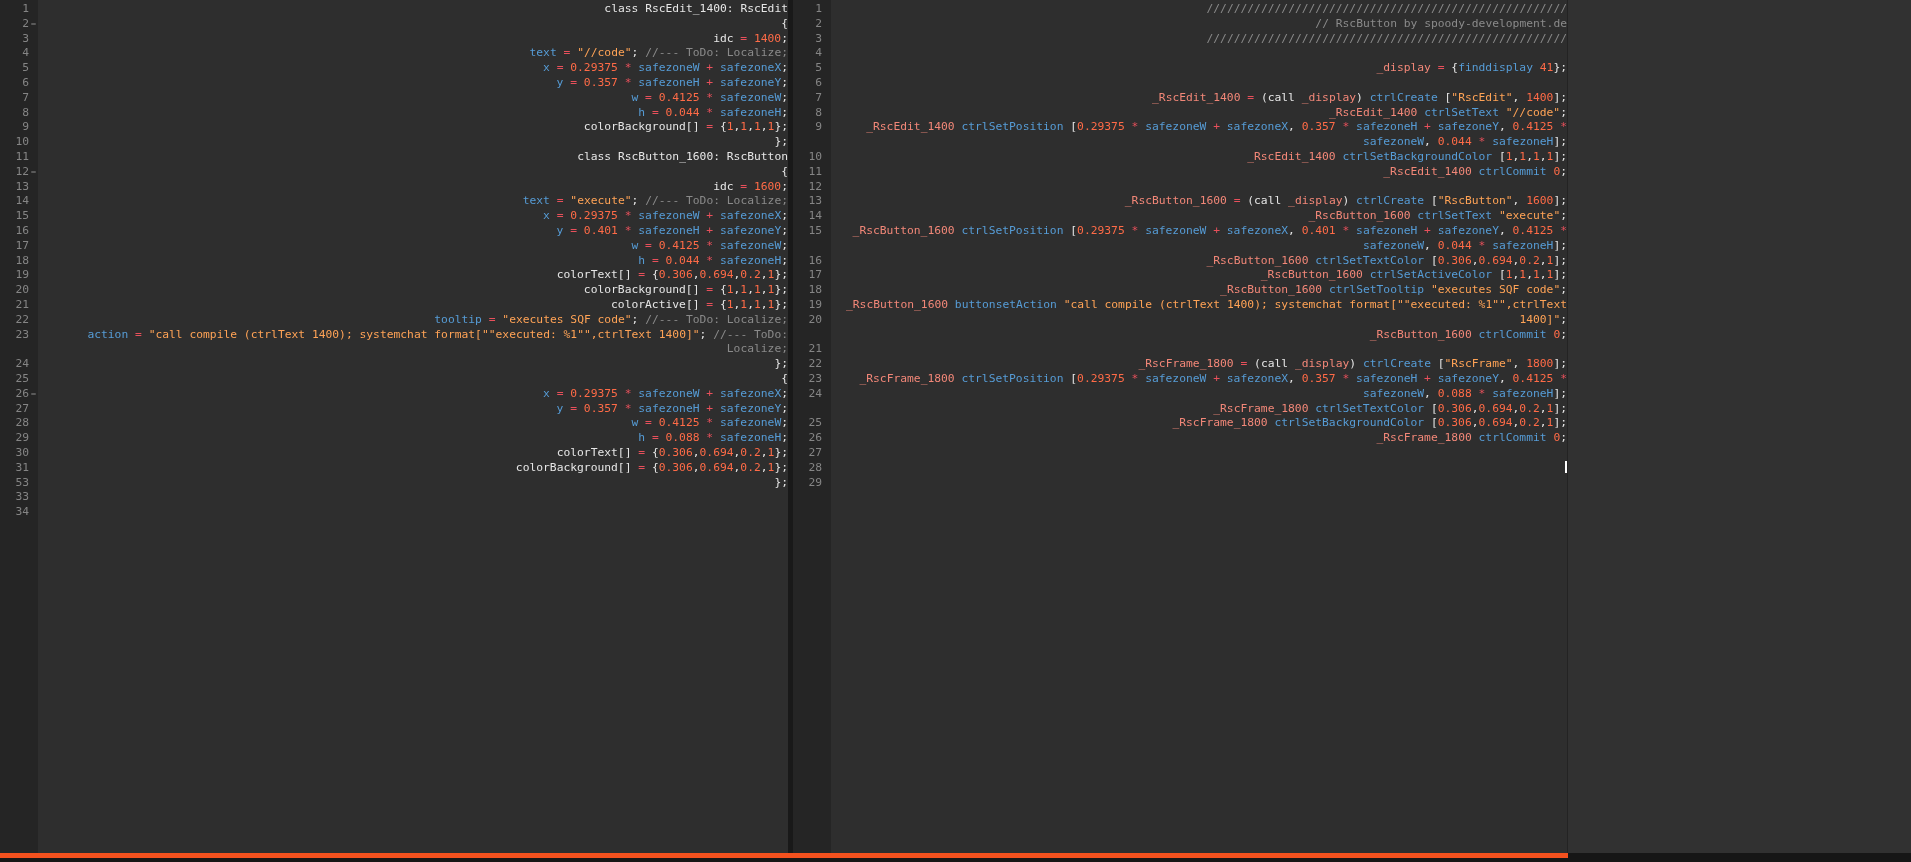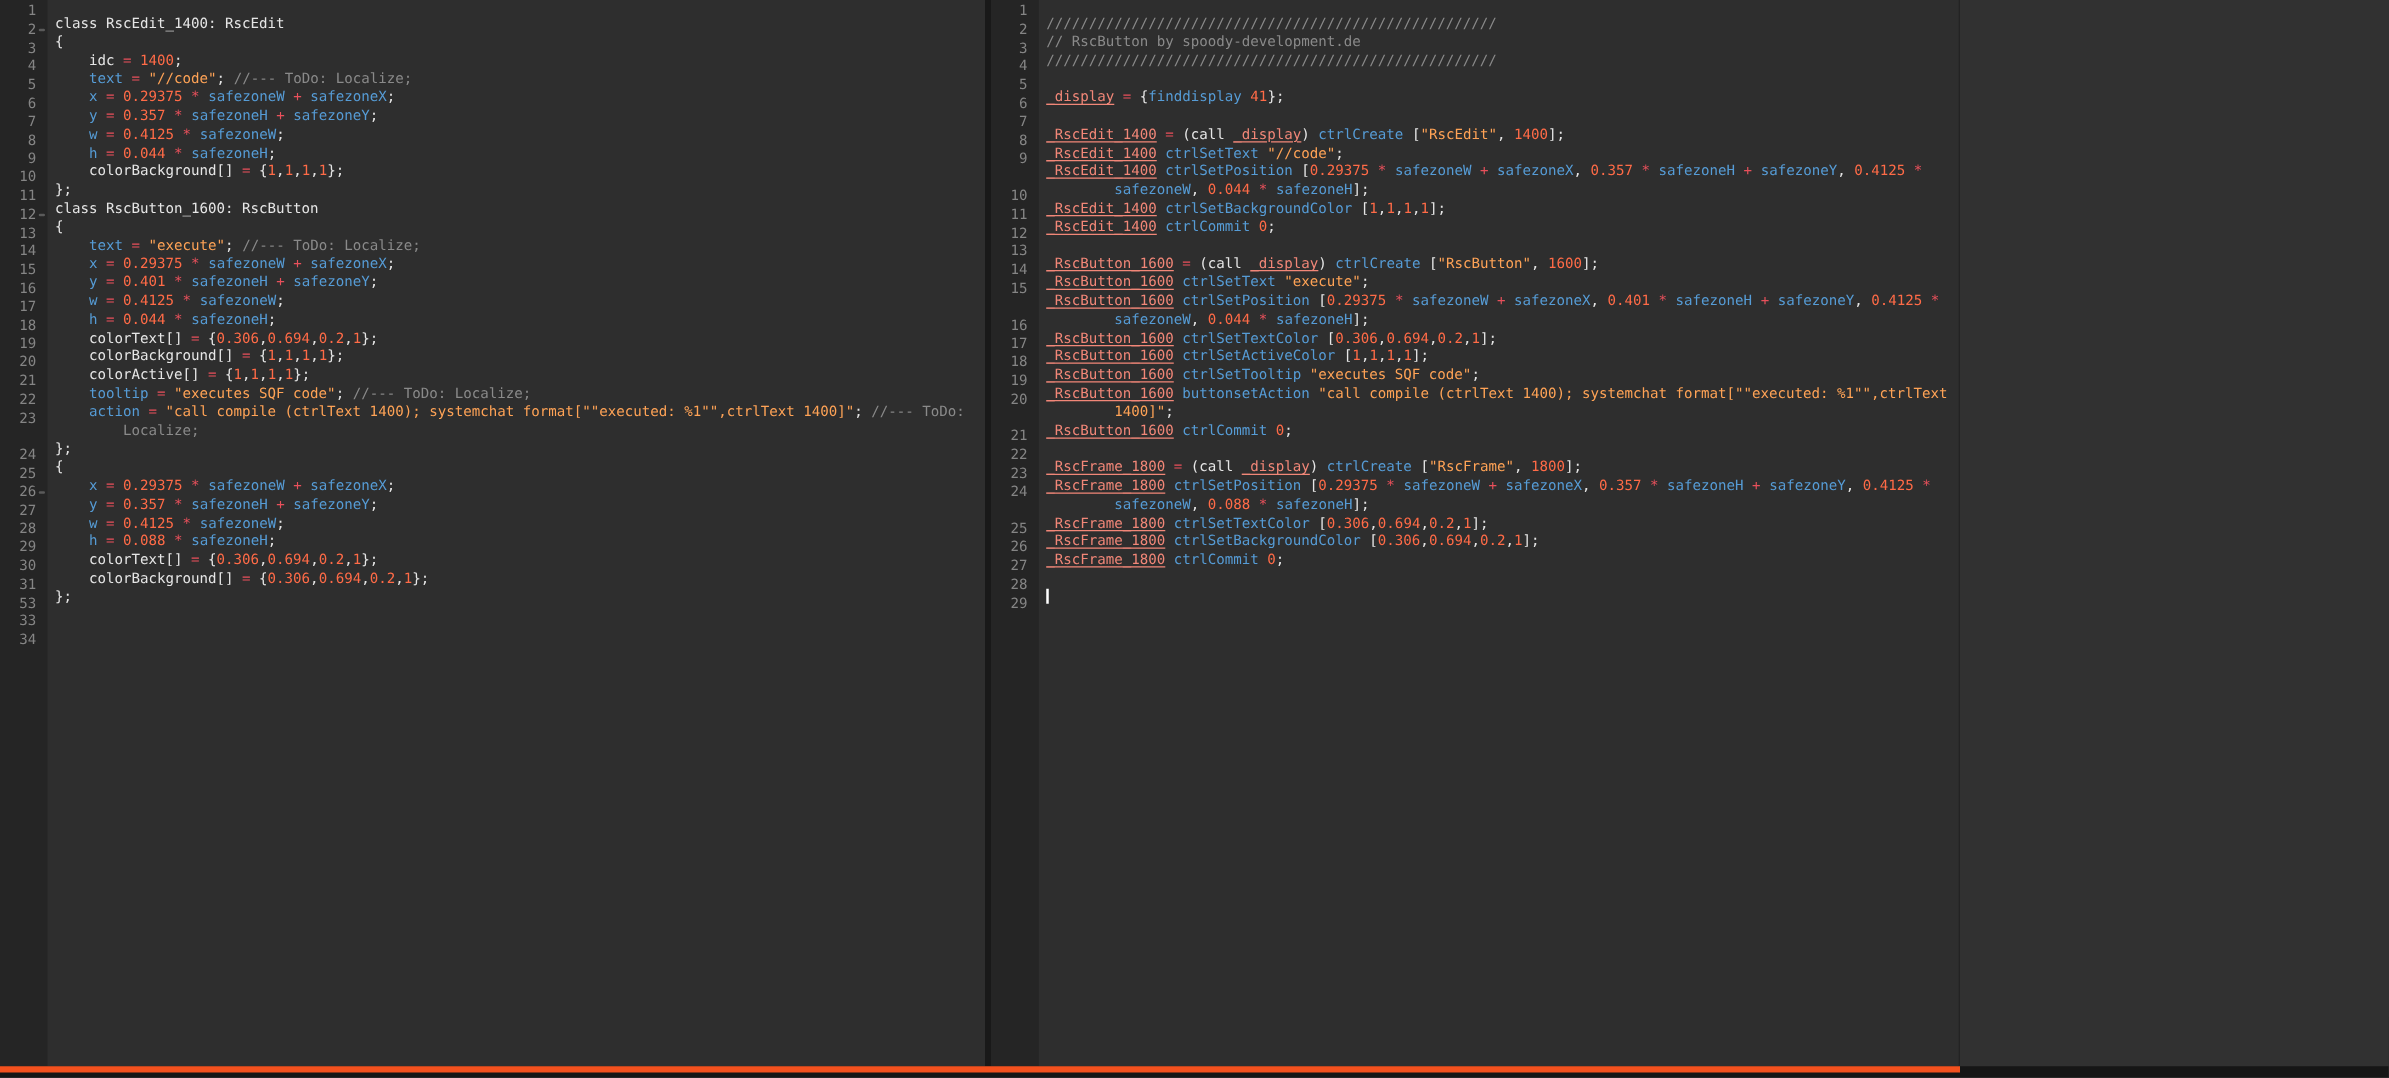--- a/index.html
+++ b/index.html
@@ -28,34 +28,34 @@
 
   .gutter {
     width:38px; flex-shrink:0; height:100%;
     background:var(--gutter-bg,#252525);
     color:var(--gutter-fg,#858585);
     padding-top:2px; text-align:right;
   }
   .ln { height:14.8px; line-height:14.8px; font-size:11.3px; padding-right:9px; position:relative; }
   .fold { position:absolute; right:2px; top:6.5px; width:5px; height:2px; background:#5a5a5a; border-radius:1px; display:inline-block; }
 
-  .code { flex:1; padding:12px 0 0 6px; overflow:hidden; }
+  .code { flex:1; padding:2px 0 0 6px; overflow:hidden;text-align:right; }
   .code-line {
     height:14.8px; line-height:14.8px; font-size:11.3px;
     white-space:pre; tab-size:4; -moz-tab-size:4;
     color:var(--tok-plain,#e6e6e6);
   }
 
   .tk-p { color:var(--tok-plain,#e6e6e6); }
   .tk-k { color:var(--tok-keyword,#569cd6); }
   .tk-n { color:var(--tok-number,#ff6b47); }
   .tk-s { color:var(--tok-string,#ffa356); }
   .tk-c { color:var(--tok-comment,#8a8a8a); }
   .tk-o { color:var(--tok-operator,#e8505b); }
-  .tk-v { color:var(--tok-variable,#f28778); text-decoration:underline; text-underline-offset:2px; }
+  .tk-v { color:var(--tok-variable,#f28778); text-underline-offset:2px; }
 
   .caret { display:inline-block; width:2px; height:12px; margin-bottom:-2px; background:var(--caret,#ffffff); }
 </style>
 </head>
 <body>
 
 <div class="desktop">
   <div class="bottom-strip"></div>
 
   <div class="editor-window">
@@ -103,20 +103,21 @@
           <div class="code-line"><span class="tk-p">	idc </span><span class="tk-o">=</span><span class="tk-p"> </span><span class="tk-n">1400</span><span class="tk-p">;</span></div>
           <div class="code-line"><span class="tk-p">	</span><span class="tk-k">text</span><span class="tk-p"> </span><span class="tk-o">=</span><span class="tk-p"> </span><span class="tk-s">"//code"</span><span class="tk-p">; </span><span class="tk-c">//--- ToDo: Localize;</span></div>
           <div class="code-line"><span class="tk-p">	</span><span class="tk-k">x</span><span class="tk-p"> </span><span class="tk-o">=</span><span class="tk-p"> </span><span class="tk-n">0.29375</span><span class="tk-p"> </span><span class="tk-o">*</span><span class="tk-p"> </span><span class="tk-k">safezoneW</span><span class="tk-p"> </span><span class="tk-o">+</span><span class="tk-p"> </span><span class="tk-k">safezoneX</span><span class="tk-p">;</span></div>
           <div class="code-line"><span class="tk-p">	</span><span class="tk-k">y</span><span class="tk-p"> </span><span class="tk-o">=</span><span class="tk-p"> </span><span class="tk-n">0.357</span><span class="tk-p"> </span><span class="tk-o">*</span><span class="tk-p"> </span><span class="tk-k">safezoneH</span><span class="tk-p"> </span><span class="tk-o">+</span><span class="tk-p"> </span><span class="tk-k">safezoneY</span><span class="tk-p">;</span></div>
           <div class="code-line"><span class="tk-p">	</span><span class="tk-k">w</span><span class="tk-p"> </span><span class="tk-o">=</span><span class="tk-p"> </span><span class="tk-n">0.4125</span><span class="tk-p"> </span><span class="tk-o">*</span><span class="tk-p"> </span><span class="tk-k">safezoneW</span><span class="tk-p">;</span></div>
           <div class="code-line"><span class="tk-p">	</span><span class="tk-k">h</span><span class="tk-p"> </span><span class="tk-o">=</span><span class="tk-p"> </span><span class="tk-n">0.044</span><span class="tk-p"> </span><span class="tk-o">*</span><span class="tk-p"> </span><span class="tk-k">safezoneH</span><span class="tk-p">;</span></div>
           <div class="code-line"><span class="tk-p">	colorBackground[] </span><span class="tk-o">=</span><span class="tk-p"> {</span><span class="tk-n">1</span><span class="tk-p">,</span><span class="tk-n">1</span><span class="tk-p">,</span><span class="tk-n">1</span><span class="tk-p">,</span><span class="tk-n">1</span><span class="tk-p">};</span></div>
           <div class="code-line"><span class="tk-p">};</span></div>
           <div class="code-line"><span class="tk-p">class RscButton_1600: RscButton</span></div>
           <div class="code-line"><span class="tk-p">{</span></div>
+          <div class="code-line"><span class="tk-p">	idc </span><span class="tk-o">=</span><span class="tk-p"> </span><span class="tk-n">1600</span><span class="tk-p">;</span></div>
           <div class="code-line"><span class="tk-p">	</span><span class="tk-k">text</span><span class="tk-p"> </span><span class="tk-o">=</span><span class="tk-p"> </span><span class="tk-s">"execute"</span><span class="tk-p">; </span><span class="tk-c">//--- ToDo: Localize;</span></div>
           <div class="code-line"><span class="tk-p">	</span><span class="tk-k">x</span><span class="tk-p"> </span><span class="tk-o">=</span><span class="tk-p"> </span><span class="tk-n">0.29375</span><span class="tk-p"> </span><span class="tk-o">*</span><span class="tk-p"> </span><span class="tk-k">safezoneW</span><span class="tk-p"> </span><span class="tk-o">+</span><span class="tk-p"> </span><span class="tk-k">safezoneX</span><span class="tk-p">;</span></div>
           <div class="code-line"><span class="tk-p">	</span><span class="tk-k">y</span><span class="tk-p"> </span><span class="tk-o">=</span><span class="tk-p"> </span><span class="tk-n">0.401</span><span class="tk-p"> </span><span class="tk-o">*</span><span class="tk-p"> </span><span class="tk-k">safezoneH</span><span class="tk-p"> </span><span class="tk-o">+</span><span class="tk-p"> </span><span class="tk-k">safezoneY</span><span class="tk-p">;</span></div>
           <div class="code-line"><span class="tk-p">	</span><span class="tk-k">w</span><span class="tk-p"> </span><span class="tk-o">=</span><span class="tk-p"> </span><span class="tk-n">0.4125</span><span class="tk-p"> </span><span class="tk-o">*</span><span class="tk-p"> </span><span class="tk-k">safezoneW</span><span class="tk-p">;</span></div>
           <div class="code-line"><span class="tk-p">	</span><span class="tk-k">h</span><span class="tk-p"> </span><span class="tk-o">=</span><span class="tk-p"> </span><span class="tk-n">0.044</span><span class="tk-p"> </span><span class="tk-o">*</span><span class="tk-p"> </span><span class="tk-k">safezoneH</span><span class="tk-p">;</span></div>
           <div class="code-line"><span class="tk-p">	colorText[] </span><span class="tk-o">=</span><span class="tk-p"> {</span><span class="tk-n">0.306</span><span class="tk-p">,</span><span class="tk-n">0.694</span><span class="tk-p">,</span><span class="tk-n">0.2</span><span class="tk-p">,</span><span class="tk-n">1</span><span class="tk-p">};</span></div>
           <div class="code-line"><span class="tk-p">	colorBackground[] </span><span class="tk-o">=</span><span class="tk-p"> {</span><span class="tk-n">1</span><span class="tk-p">,</span><span class="tk-n">1</span><span class="tk-p">,</span><span class="tk-n">1</span><span class="tk-p">,</span><span class="tk-n">1</span><span class="tk-p">};</span></div>
           <div class="code-line"><span class="tk-p">	colorActive[] </span><span class="tk-o">=</span><span class="tk-p"> {</span><span class="tk-n">1</span><span class="tk-p">,</span><span class="tk-n">1</span><span class="tk-p">,</span><span class="tk-n">1</span><span class="tk-p">,</span><span class="tk-n">1</span><span class="tk-p">};</span></div>
           <div class="code-line"><span class="tk-p">	</span><span class="tk-k">tooltip</span><span class="tk-p"> </span><span class="tk-o">=</span><span class="tk-p"> </span><span class="tk-s">"executes SQF code"</span><span class="tk-p">; </span><span class="tk-c">//--- ToDo: Localize;</span></div>
           <div class="code-line"><span class="tk-p">	</span><span class="tk-k">action</span><span class="tk-p"> </span><span class="tk-o">=</span><span class="tk-p"> </span><span class="tk-s">"call compile (ctrlText 1400); systemchat format[""executed: %1"",ctrlText 1400]"</span><span class="tk-p">; </span><span class="tk-c">//--- ToDo:</span></div>

